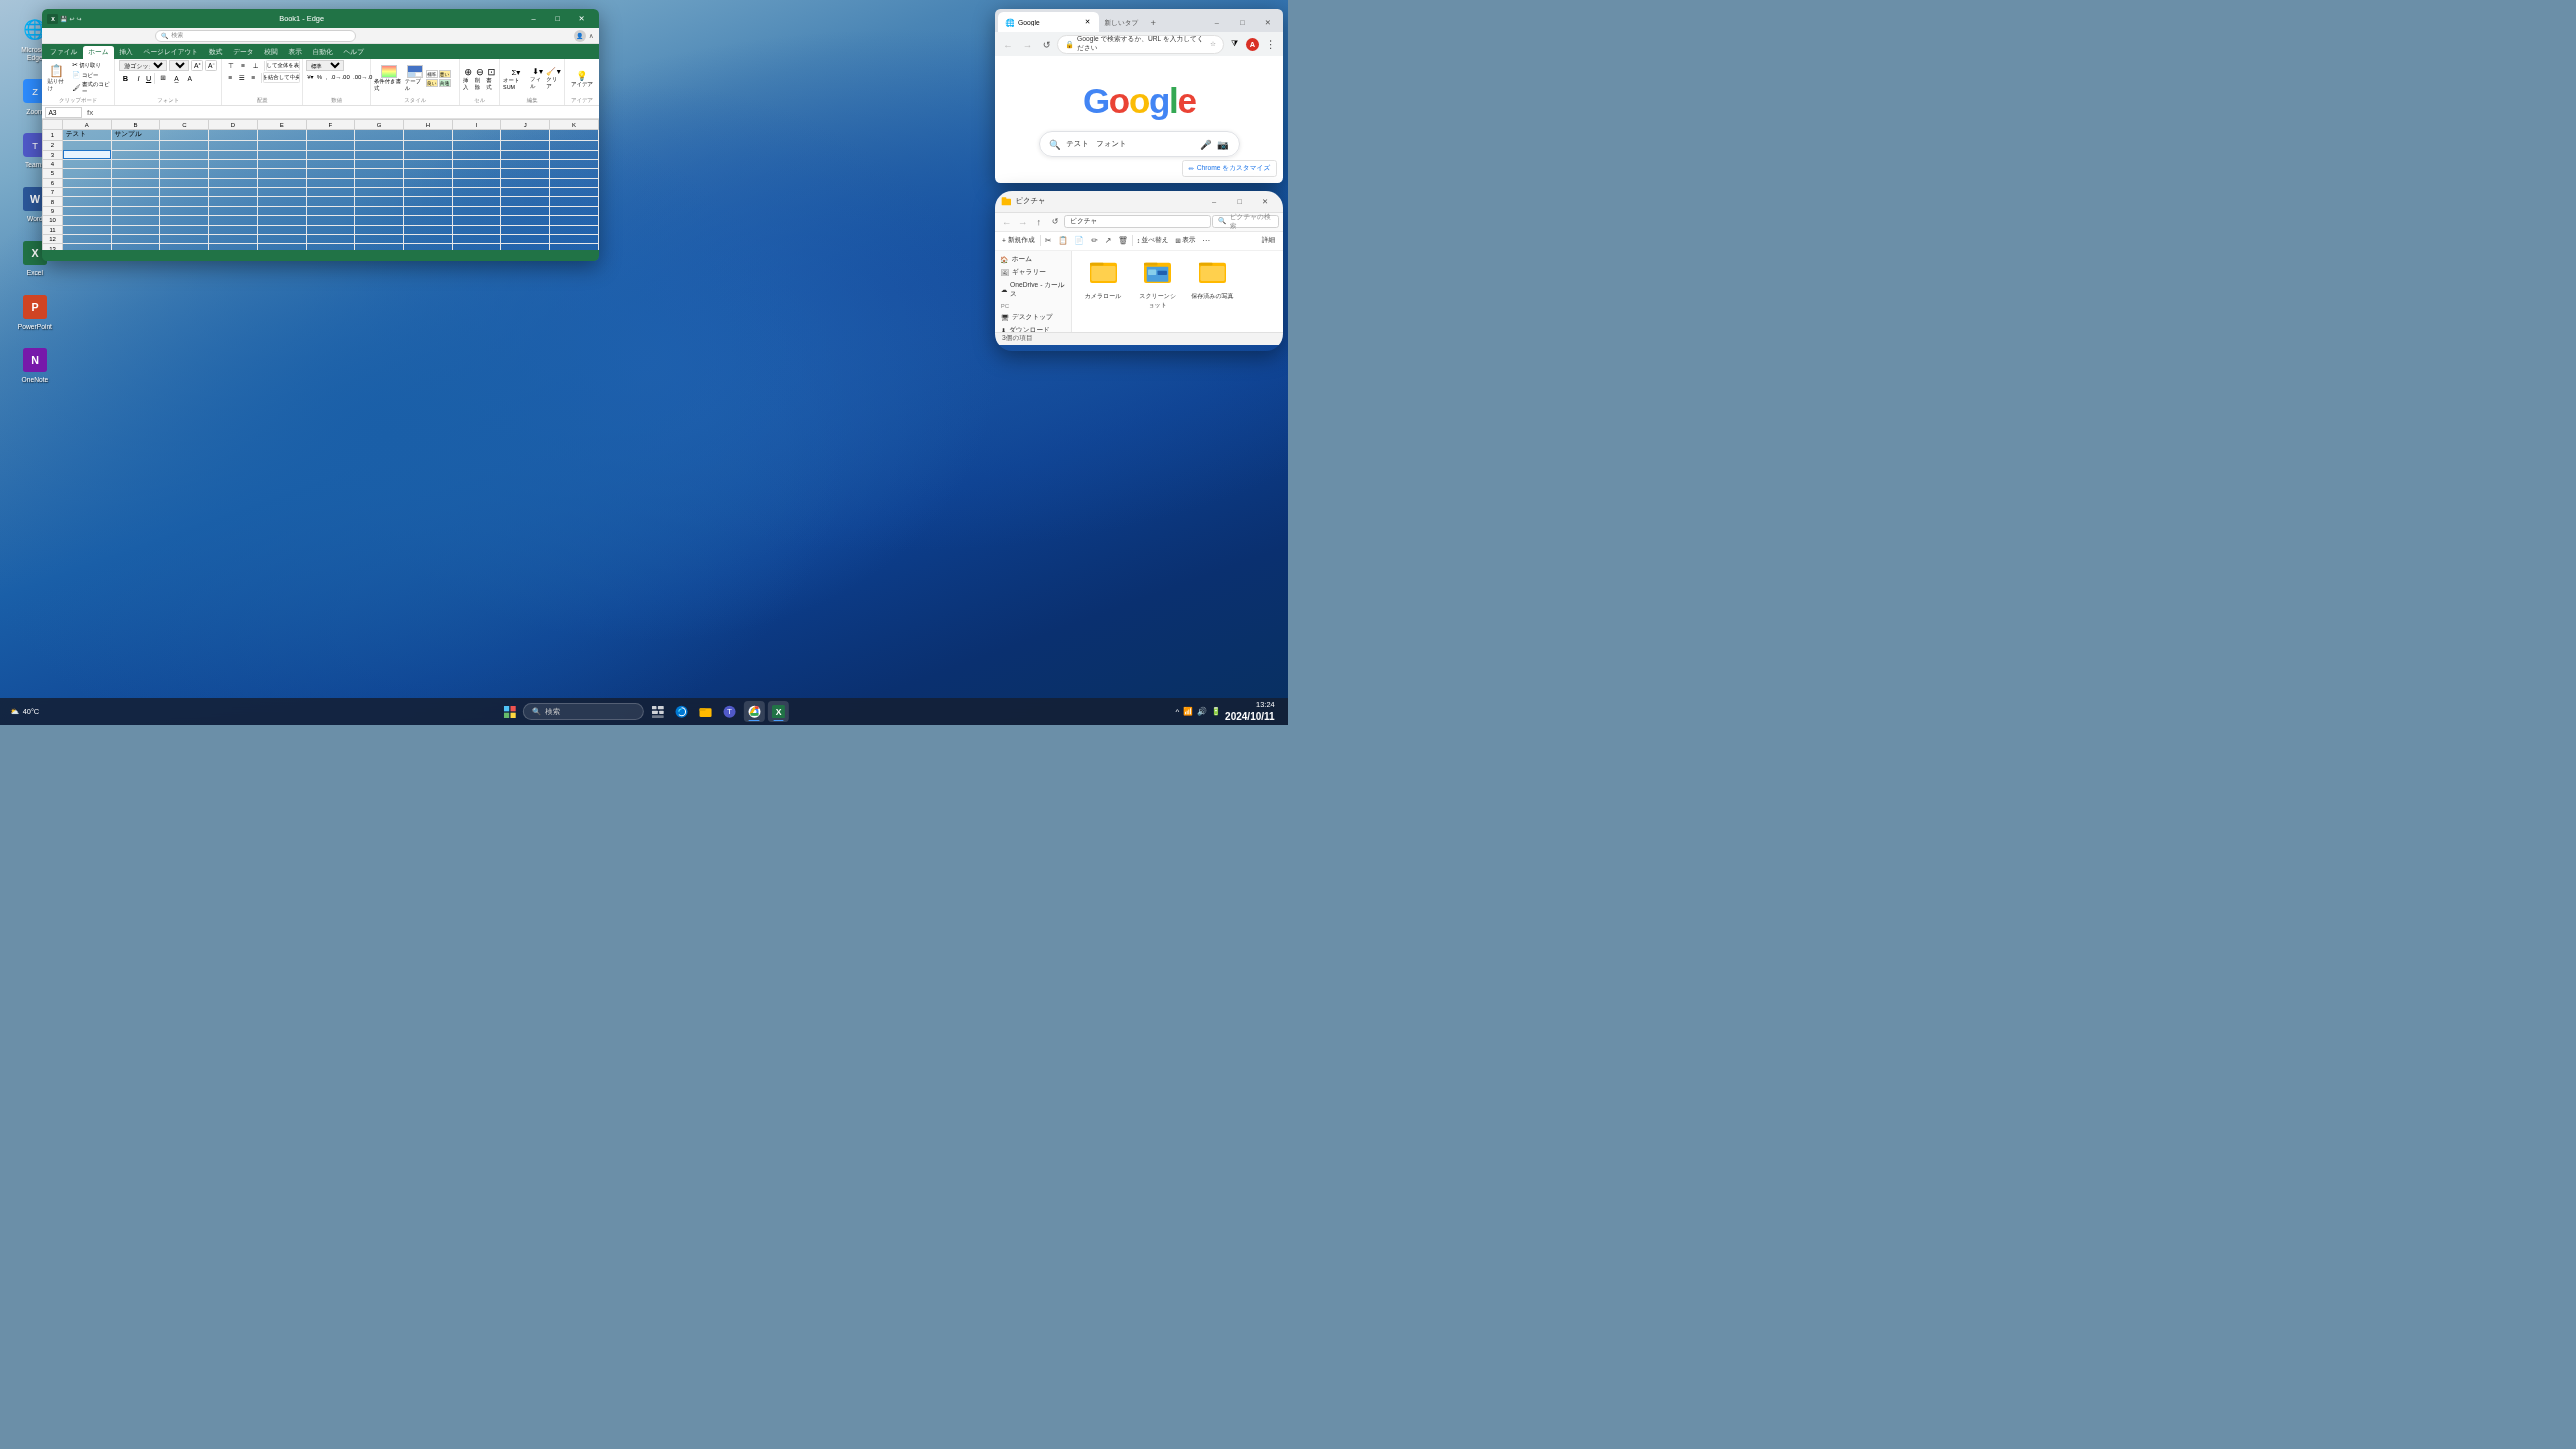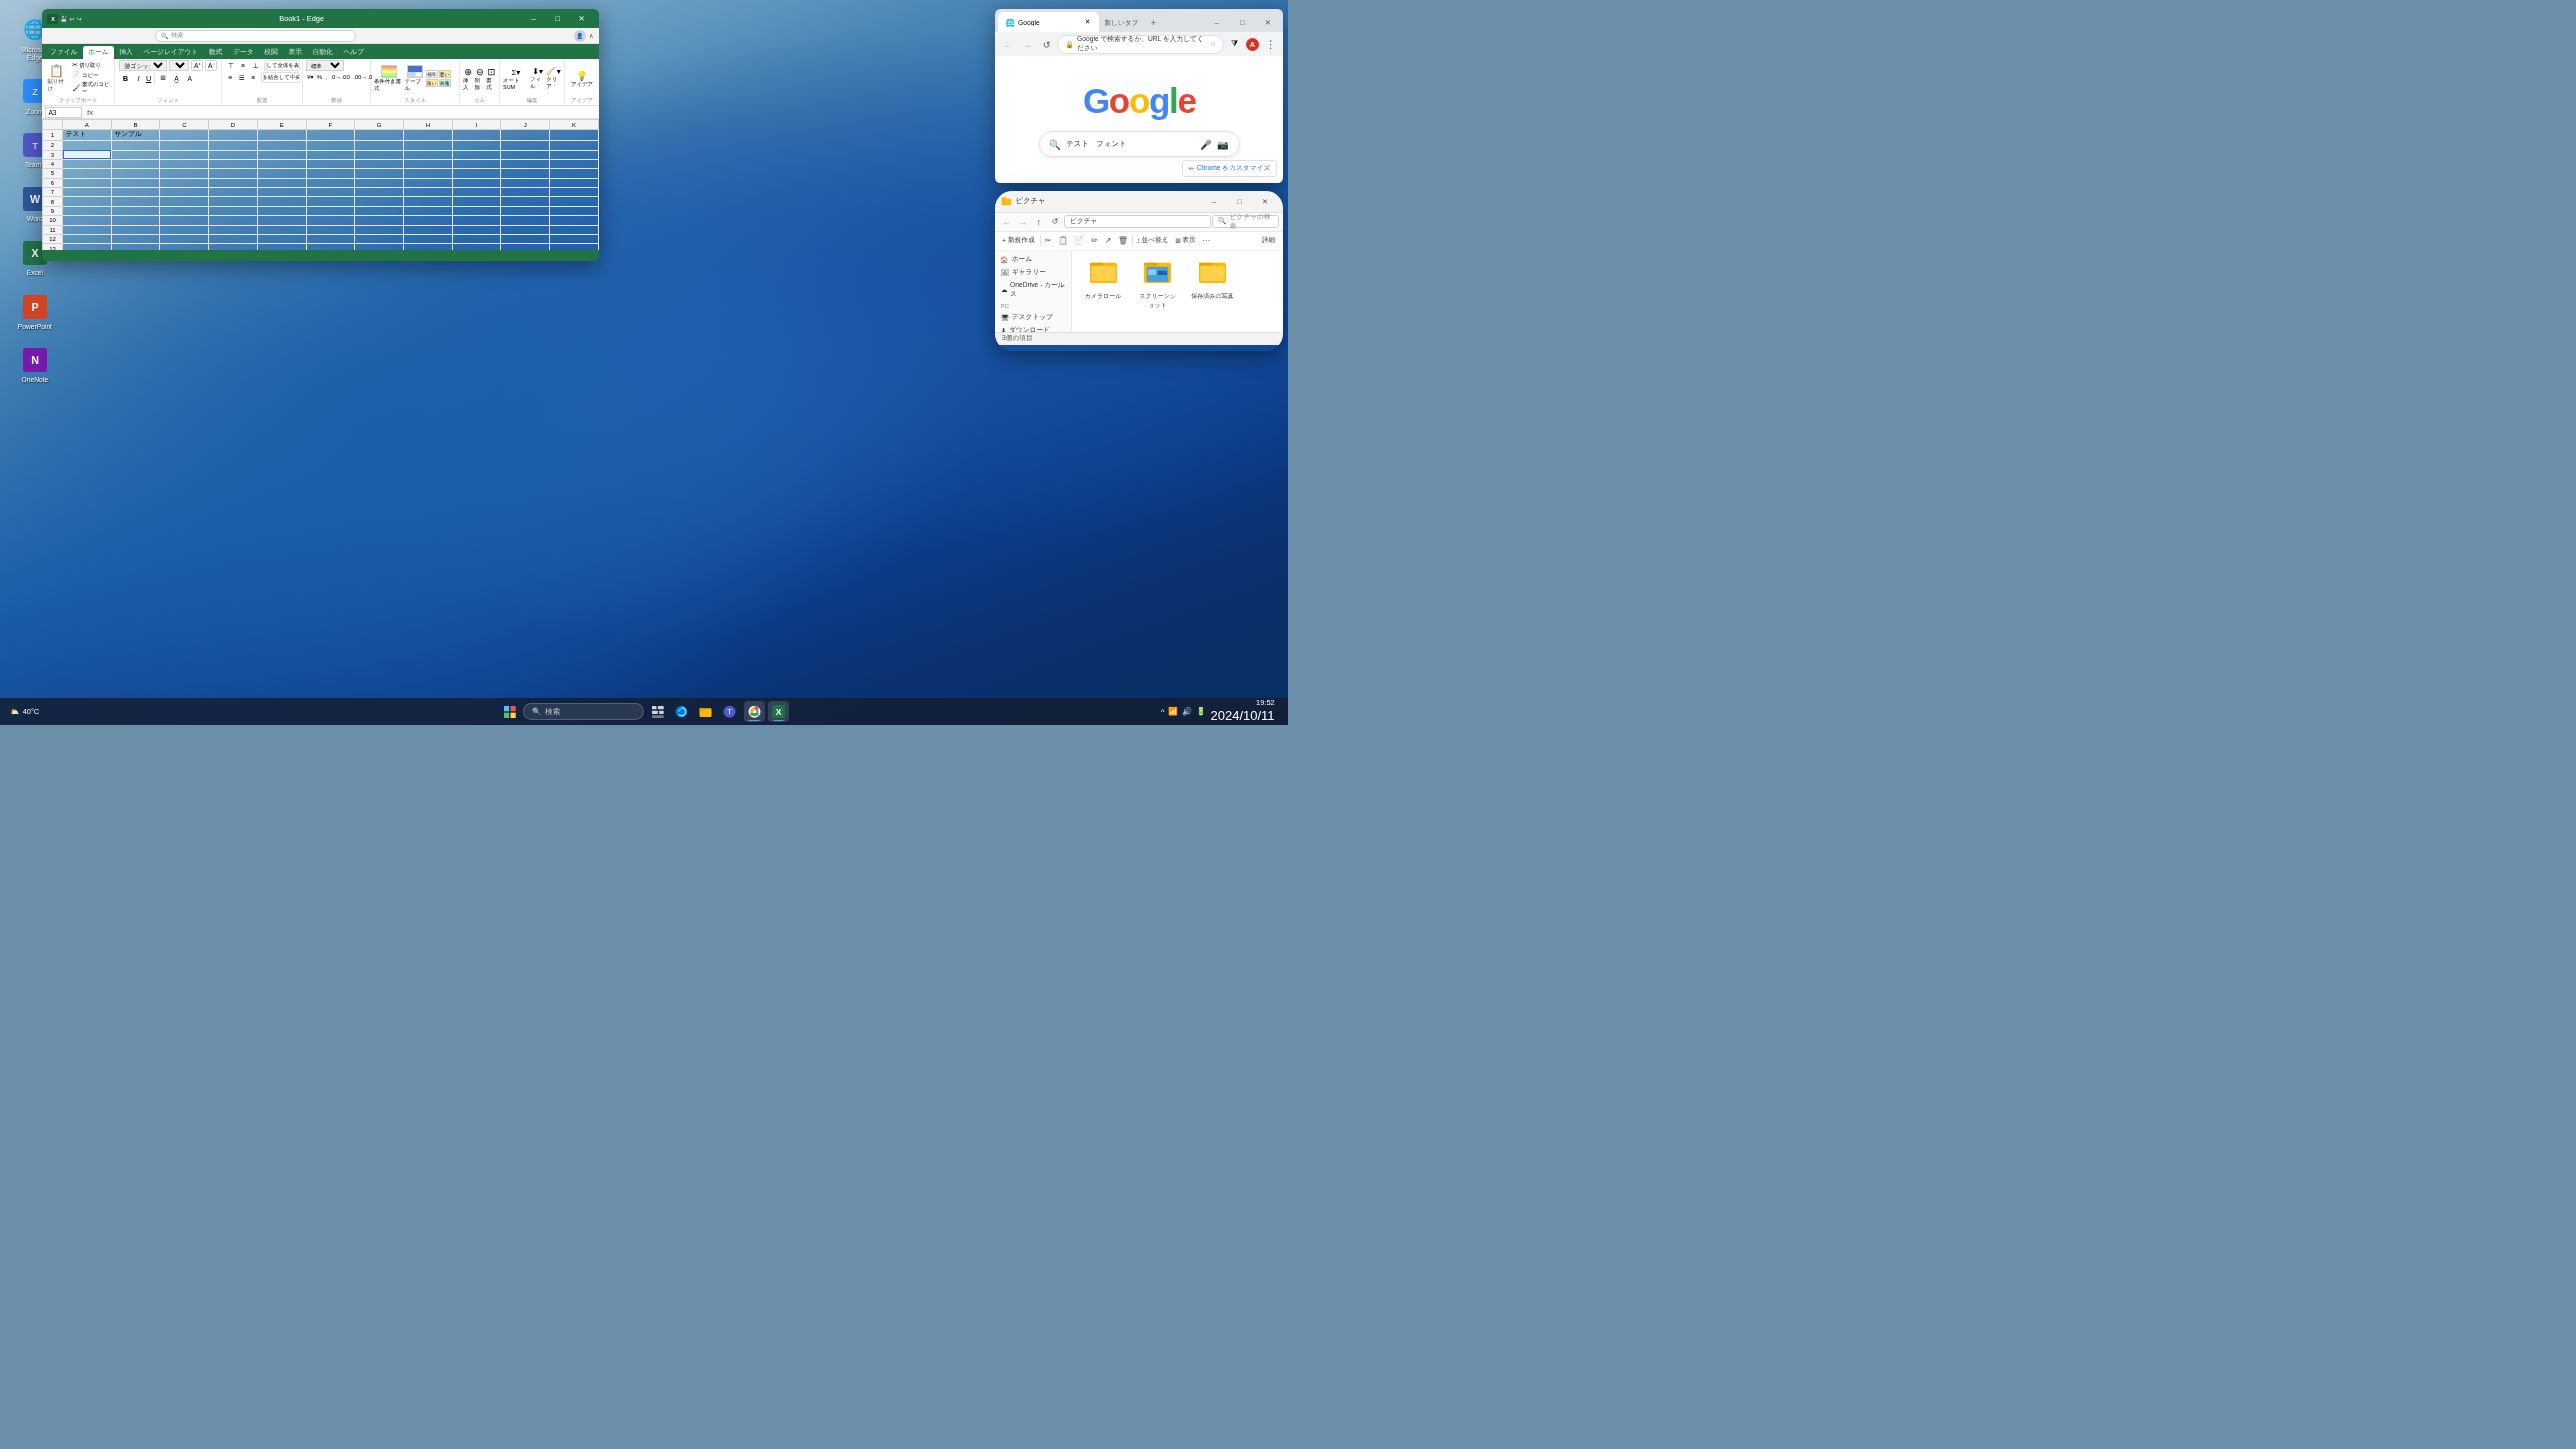--- a/index.html
+++ b/index.html
@@ -958,21 +958,21 @@
     <div class="taskbar-right">
 
       <div style="display:flex; align-items:center; gap:4px; font-size:8px;">
         <span style="cursor:pointer;">^</span>
         <span style="cursor:pointer;">📶</span>
         <span style="cursor:pointer;">🔊</span>
         <span style="cursor:pointer;">🔋</span>
       </div>
 
       <div style="text-align:right; cursor:pointer;">
-        <div style="font-size:7.4px; color:#fff; line-height:1.3;">19:52</div>
-        <div style="font-size:13px; color:#fff; line-height:1.3;">2024/10/11</div>
+        <div style="font-size:7.4px; color:#fff; line-height:1.3;">13:24</div>
+        <div style="font-size:10px; color:#fff; line-height:1.3;font-weight:bold;">2024/10/11</div>
       </div>
 
       <div style="width:4px; height:21.5px; cursor:pointer;"></div>
     </div>
   </div>
 </div>
 
 
 </body></html>

